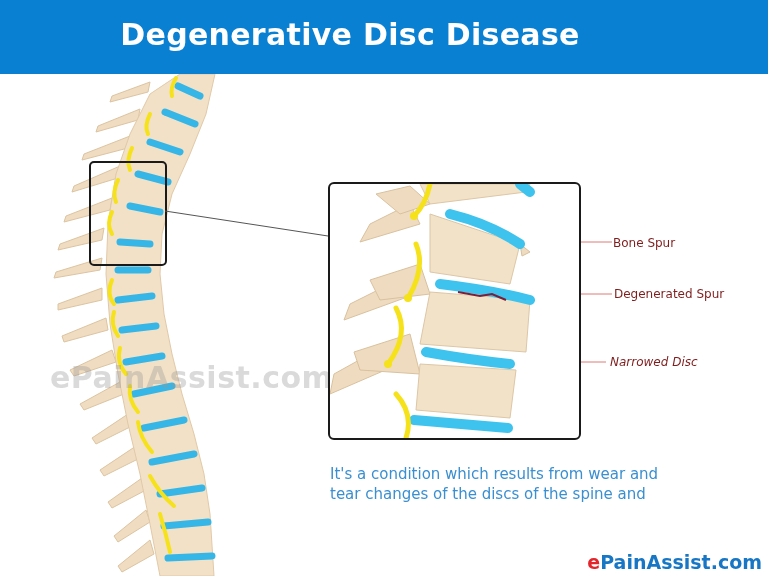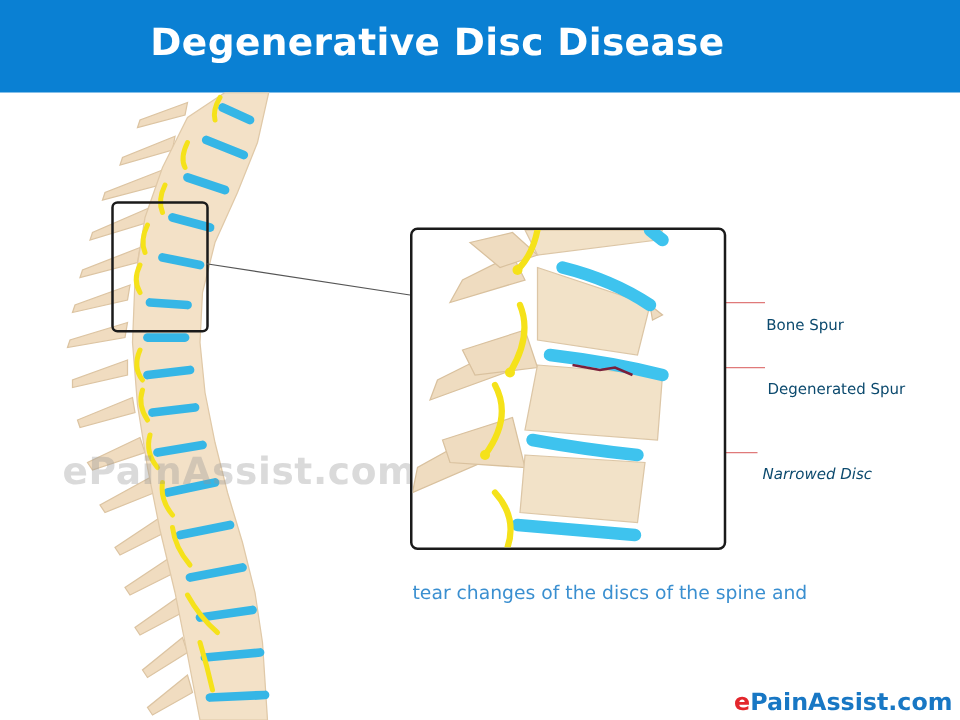--- a/index.html
+++ b/index.html
@@ -7,21 +7,21 @@
          font-family:"DejaVu Sans", sans-serif; }
   .header { position:absolute; left:0; top:0; width:768px; height:74px; background:#0a80d3; }
   .title { position:absolute; left:0; top:0; width:700px; height:72px; line-height:70px; text-align:center;
            color:#fff; font-size:30px; font-weight:bold; letter-spacing:0.3px; }
   .spine-svg { position:absolute; left:0; top:74px; }
   .watermark { position:absolute; left:50px; top:360px; font-size:30px; font-weight:bold; color:rgba(150,150,150,0.35);
                font-family:"DejaVu Sans", sans-serif; letter-spacing:0.5px; }
   .highlight-box { position:absolute; left:89px; top:161px; width:74px; height:101px; border:2px solid #1a1a1a; border-radius:5px; }
   .connector { position:absolute; left:0; top:0; }
   .detail-box { position:absolute; left:328px; top:182px; width:249px; height:254px; border:2px solid #1a1a1a; border-radius:6px; overflow:hidden; background:#fff; }
-  .label { position:absolute; font-size:12px; color:#0c4a6e; white-space:nowrap; font-family:"DejaVu Sans", sans-serif;margin-top:17px; }
+  .label { position:absolute; font-size:12px; color:#7f1d1d; white-space:nowrap; font-family:"DejaVu Sans", sans-serif; }
   .desc { position:absolute; left:330px; top:464px; width:380px; font-size:15px; line-height:20px; color:#3a8fd0; }
   .desc div { white-space:nowrap; }
   .brand { position:absolute; right:6px; top:551px; font-size:19px; font-weight:bold; color:#1877c4; }
   .brand .e { color:#e3262c; }
 </style>
 </head>
 <body>
 
 <div class="header">
   <div class="title">Degenerative Disc Disease</div>
@@ -139,16 +139,17 @@
       <circle cx="58" cy="180" r="4"></circle>
     </g>
   </svg>
 </div>
 
 <div class="label" style="left:613px; top:236px;">Bone Spur</div>
 <div class="label" style="left:614px; top:287px;">Degenerated Spur</div>
 <div class="label" style="left:610px; top:355px;font-style:italic;">Narrowed Disc</div>
 
 <div class="desc">
+  <div>It's a condition which results from wear and</div>
   <div>tear changes of the discs of the spine and</div>
 </div>
 
 <div class="brand"><span class="e">e</span><span>PainAssist.com</span></div>
 
 </body></html>

